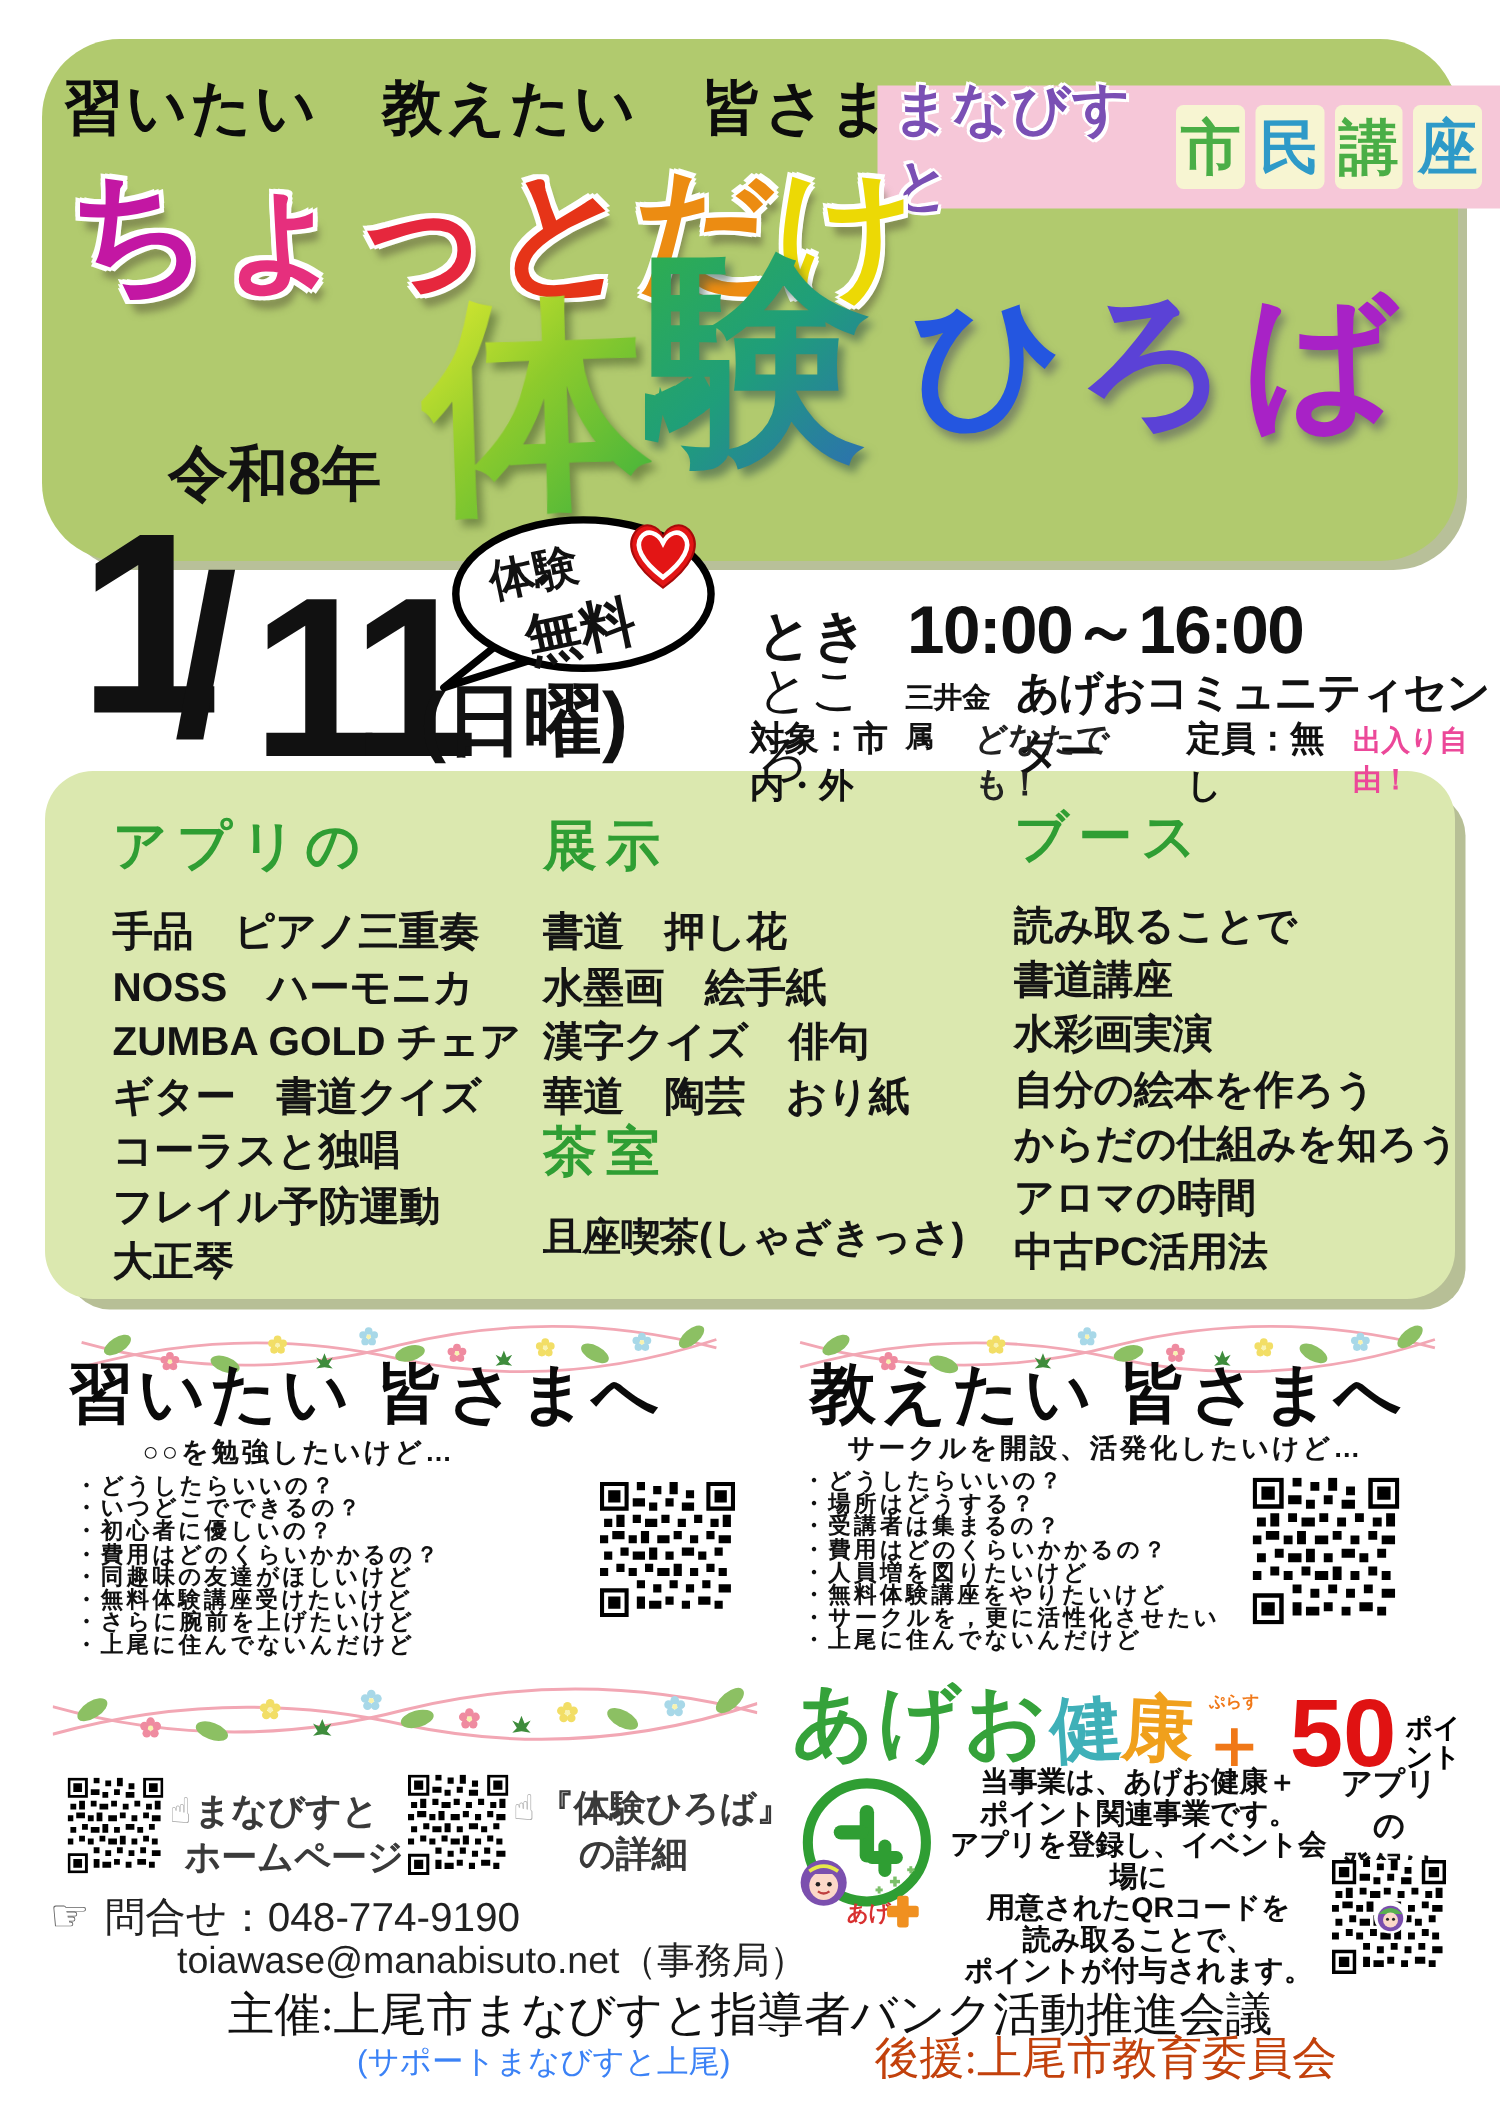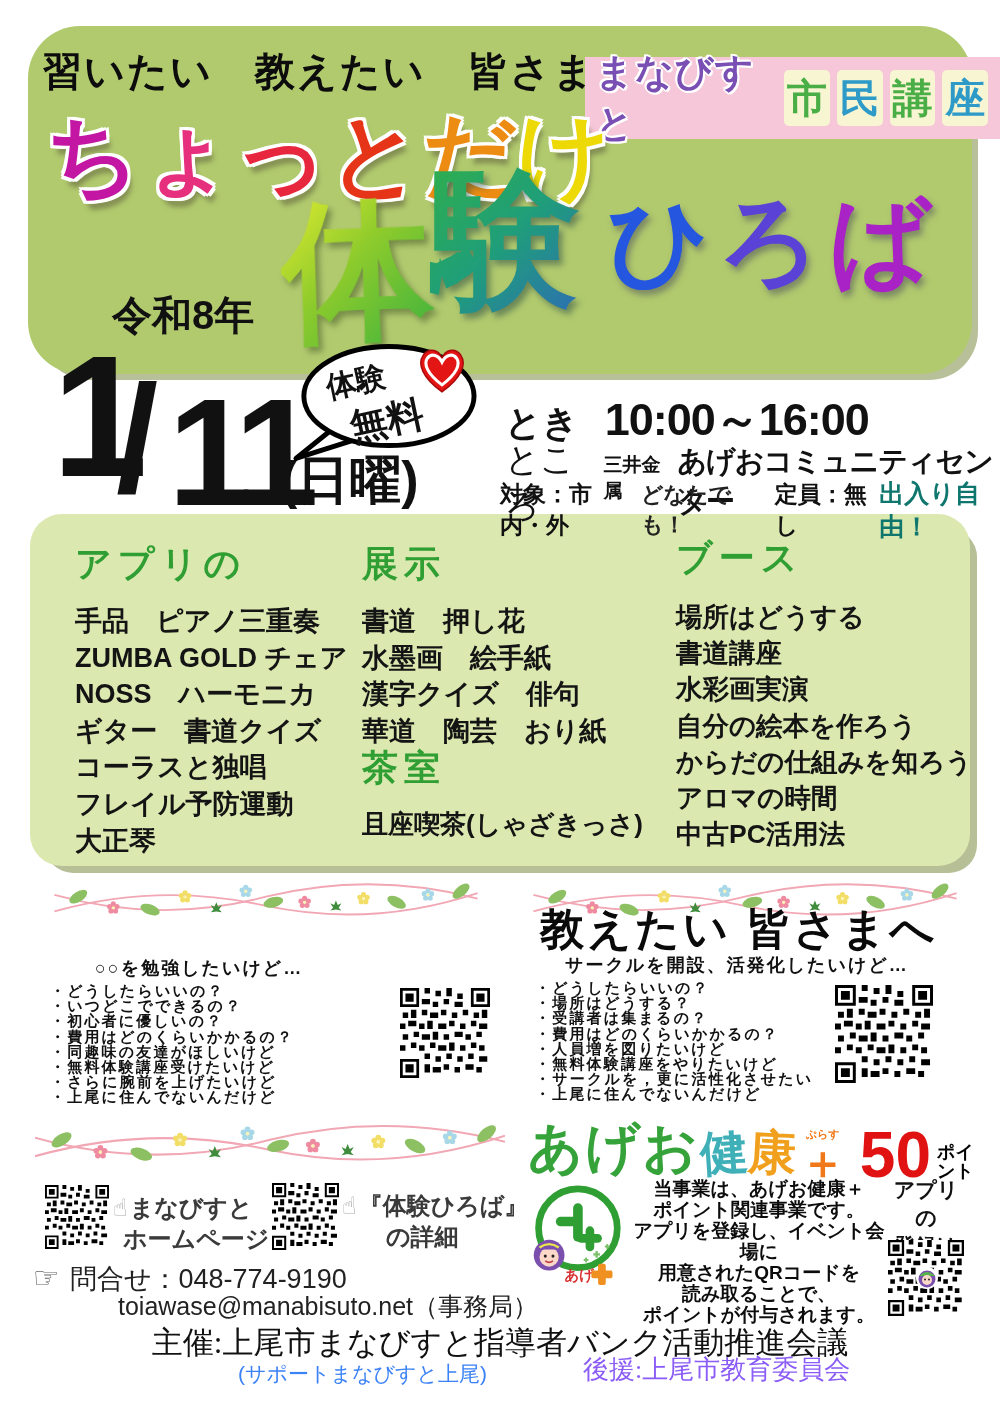--- a/index.html
+++ b/index.html
@@ -68,21 +68,21 @@
   .i-time-label{font-size:36px;font-weight:900;}
   .i-time{font-size:45px;font-weight:900;letter-spacing:-1px;}
   .i-line2{left:505px;top:437px;display:flex;align-items:baseline;gap:8px;}
   .i-place-label{font-size:34px;font-weight:400;}
   .i-place-prefix{font-size:19px;font-weight:900;}
   .i-place{font-size:29px;font-weight:900;letter-spacing:-1px;}
   .i-line3{left:500px;top:477px;display:flex;align-items:baseline;gap:12px;}
   .i-aud{font-size:23px;font-weight:900;}
   .i-aud-note{font-size:22px;font-weight:700;color:#222;}
   .i-cap{font-size:23px;font-weight:900;margin-left:14px;}
-  .i-cap-note{font-size:25px;font-weight:700;color:#0f766e;}
+  .i-cap-note{font-size:19px;font-weight:700;color:#ec4899;}
 
   
   .col h3{margin:0;font-size:36px;font-weight:900;color:#2f9e33;letter-spacing:6px;}
   .col .it{font-size:27px;font-weight:900;color:#141414;line-height:36.6px;white-space:pre;}
   .col-stage{left:75px;top:540px;}
   .col-stage .items{margin-top:14px;}
   .col-exhibit{left:362px;top:540px;}
   .col-exhibit .items{margin-top:14px;}
   .col-tea{left:362px;top:744px;}
   .col-tea .it{font-size:26px;line-height:34px;margin-top:14px;}
@@ -120,21 +120,21 @@
   .kenko-desc{left:628px;top:1178px;width:262px;text-align:center;font-size:19px;
               font-weight:900;line-height:21px;color:#0c0c0c;}
   .register{left:886px;top:1176px;width:80px;text-align:center;font-size:21px;
             font-weight:900;line-height:28px;}
   .mascot-mini{left:915px;top:1266px;width:24px;height:24px;}
 
   
   .footer1{left:0;top:1322px;width:1000px;text-align:center;font-size:31px;color:#111;
            font-family:"Liberation Serif","DejaVu Serif",serif;}
   .footer2a{left:238px;top:1360px;font-size:21px;color:#3b82f6;}
-  .footer2b{left:583px;top:1352px;font-size:26px;color:#8b5cf6;
+  .footer2b{left:583px;top:1352px;font-size:30px;color:#c2410c;
             font-family:"Liberation Serif","DejaVu Serif",serif;}
 </style>
 </head>
 <body>
 
 <div class="page">
 
   <svg width="0" height="0" style="position:absolute">
     <defs>
       <g id="flw5">
@@ -240,22 +240,22 @@
     <span class="i-aud">対象：市内・外</span>
     <span class="i-aud-note">どなたでも！</span>
     <span class="i-cap">定員：無し</span>
     <span class="i-cap-note">出入り自由！</span>
   </div>
 
   <div class="abs col col-stage">
     <h3>アプリの</h3>
     <div class="items">
       <div class="it">手品　ピアノ三重奏</div>
+      <div class="it">NOSS　ハーモニカ</div>
       <div class="it">ZUMBA GOLD チェア</div>
-      <div class="it">NOSS　ハーモニカ</div>
       <div class="it">ギター　書道クイズ</div>
       <div class="it">コーラスと独唱</div>
       <div class="it">フレイル予防運動</div>
       <div class="it">大正琴</div>
     </div>
   </div>
 
   <div class="abs col col-exhibit">
     <h3>展示</h3>
     <div class="items">
@@ -267,33 +267,34 @@
   </div>
 
   <div class="abs col col-tea">
     <h3>茶室</h3>
     <div class="it">且座喫茶(しゃざきっさ)</div>
   </div>
 
   <div class="abs col col-booth">
     <h3>ブース</h3>
     <div class="items">
-      <div class="it">場所はどうする</div>
+      <div class="it">読み取ることで</div>
       <div class="it">書道講座</div>
       <div class="it">水彩画実演</div>
       <div class="it">自分の絵本を作ろう</div>
       <div class="it">からだの仕組みを知ろう</div>
       <div class="it">アロマの時間</div>
       <div class="it">中古PC活用法</div>
     </div>
   </div>
 
   <svg class="abs garland" style="left:35px;top:882px;width:462px;height:46px">
       <use href="#garland"></use>
     </svg>
+  <div class="abs sec-head" style="left:45px;top:900px">習いたい 皆さまへ</div>
   <div class="abs sec-sub" style="left:95px;top:956px">○○を勉強したいけど…</div>
   <div class="abs bullets" style="left:50px;top:983px">
     <div>・どうしたらいいの？</div>
     <div>・いつどこでできるの？</div>
     <div>・初心者に優しいの？</div>
     <div>・費用はどのくらいかかるの？</div>
     <div>・同趣味の友達がほしいけど</div>
     <div>・無料体験講座受けたいけど</div>
     <div>・さらに腕前を上げたいけど</div>
     <div>・上尾に住んでないんだけど</div>

